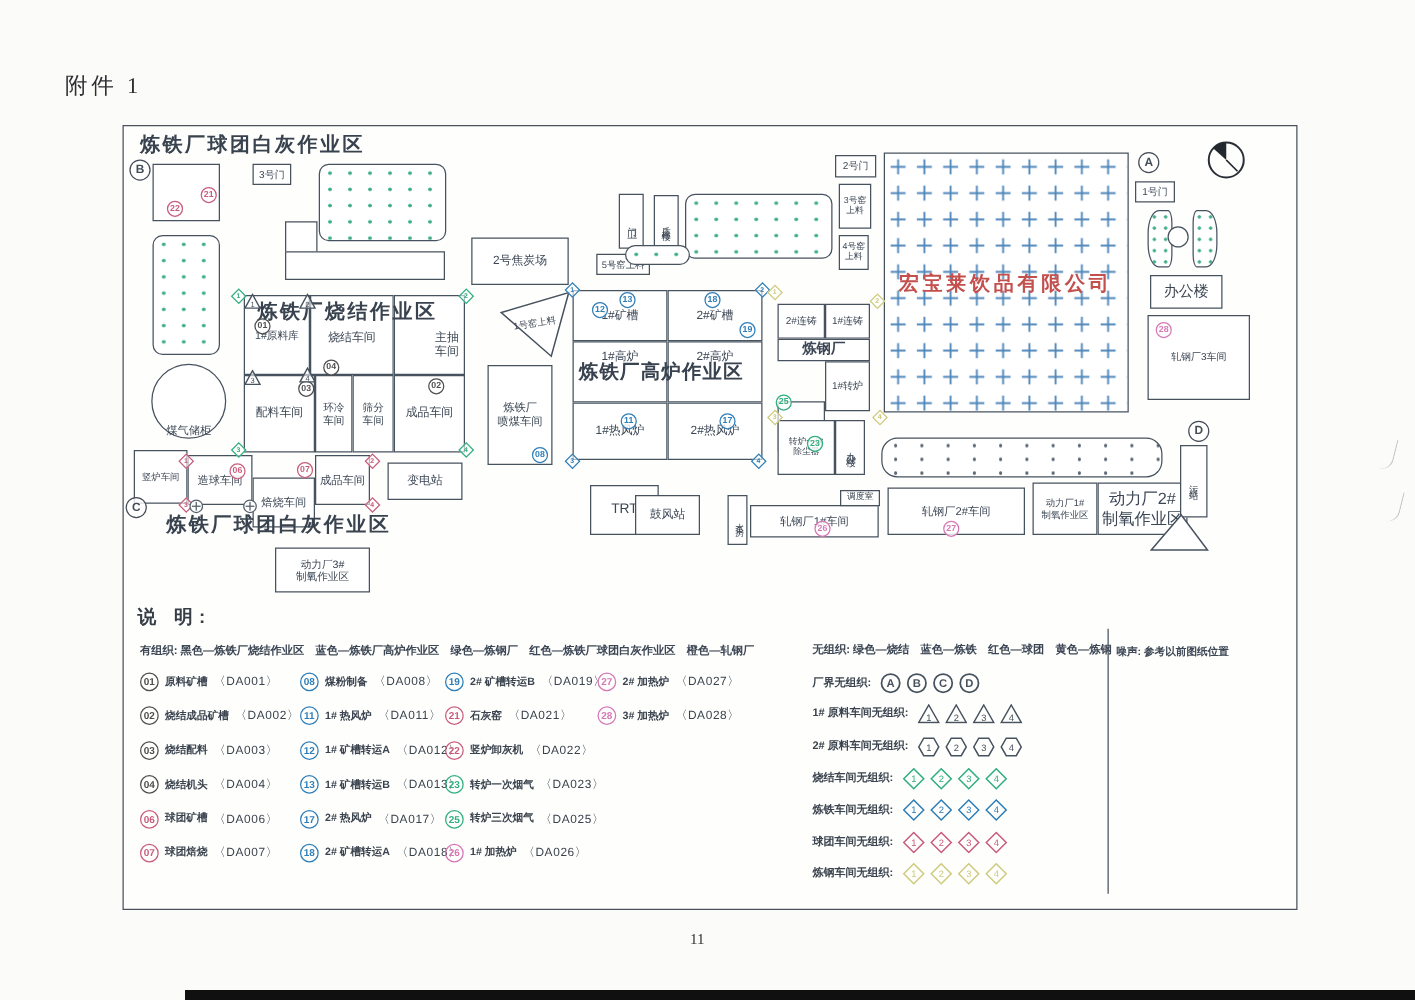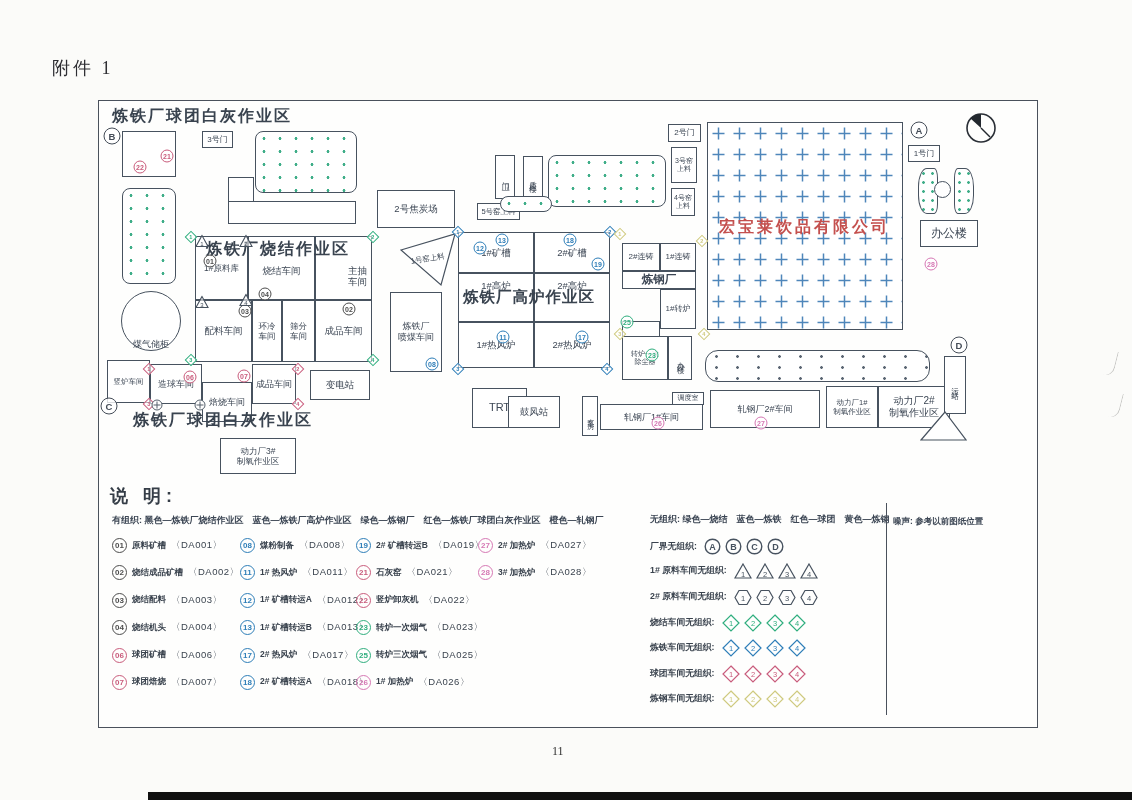--- a/index.html
+++ b/index.html
@@ -25,21 +25,21 @@
   .ltr{position:absolute;width:17px;height:17px;border-radius:50%;border:1.5px solid #444c57;box-sizing:border-box;
        font-size:9.5px;font-weight:700;color:#444c57;display:flex;align-items:center;justify-content:center;
        background:rgba(255,255,255,.8);transform:translate(-50%,-50%);z-index:7;}
   .dia{position:absolute;width:9px;height:9px;border:1.1px solid;box-sizing:border-box;
        transform:translate(-50%,-50%) rotate(45deg);background:rgba(255,255,255,.6);
        display:flex;align-items:center;justify-content:center;z-index:7;}
   .dia span{transform:rotate(-45deg);font-size:5.5px;font-weight:700;}
   .mtri{position:absolute;transform:translate(-50%,-50%);z-index:7;line-height:0;}
   .crs{position:absolute;width:9px;height:9px;border:1px solid #55606c;border-radius:50%;transform:translate(-50%,-50%);z-index:7;
        background:linear-gradient(#55606c,#55606c) center/1px 7px no-repeat,linear-gradient(#55606c,#55606c) center/7px 1px no-repeat,#fff;}
-  .lhead{position:absolute;left:110px;top:484px;font-size:18px;font-weight:700;letter-spacing:5px;color:#353d47;}
+  .lhead{position:absolute;left:110px;top:484px;font-size:15px;font-weight:700;letter-spacing:5px;color:#353d47;}
   .onote{position:absolute;left:112px;top:514px;font-size:9px;font-weight:600;color:#3c4654;white-space:nowrap;}
   .unote{position:absolute;left:650px;top:513px;font-size:9px;font-weight:600;color:#3c4654;white-space:nowrap;}
   .nnote{position:absolute;left:893px;top:515px;width:135px;font-size:8.5px;font-weight:600;color:#3c4654;line-height:1.5;}
   .lcol{position:absolute;z-index:3;}
   .lrow{display:flex;align-items:center;gap:5px;height:15px;margin-bottom:12.4px;white-space:nowrap;}
   .lbadge{width:15px;height:15px;border-radius:50%;border:1.4px solid;box-sizing:border-box;font-size:8px;font-weight:700;
           display:flex;align-items:center;justify-content:center;flex:0 0 auto;}
   .lname{font-size:8.5px;font-weight:700;color:#3a434e;}
   .lcode{font-size:9.5px;color:#3a434e;letter-spacing:.5px;}
   .urow{position:absolute;display:flex;align-items:center;gap:4px;white-space:nowrap;z-index:3;}
@@ -171,21 +171,21 @@
       <div class="bld" style="left: 672px; top: 392px; width: 32px; height: 13px; font-size: 7px;">
         <span>调度室</span>
       </div>
       <div class="bld" style="left: 710px; top: 390px; width: 110px; height: 38px; font-size: 9px;">
         <span>轧钢厂2#车间</span>
       </div>
       <div class="bld trees" style="left: 705px; top: 350px; width: 225px; height: 32px;"></div>
       <div class="bld" style="left: 826px; top: 386px; width: 52px; height: 42px; font-size: 7.5px;">
         <span><span>动力厂1#</span><br><span>制氧作业区</span></span>
       </div>
-      <div class="bld" style="left: 878px; top: 386px; width: 72px; height: 42px; font-size: 10px;">
+      <div class="bld" style="left: 878px; top: 386px; width: 72px; height: 42px; font-size: 13px;">
         <span><span>动力厂2#</span><br><span>制氧作业区</span></span>
       </div>
       <div class="bld" style="left: 944px; top: 356px; width: 22px; height: 58px; font-size: 7.5px;">
         <span class="v">污水站</span>
       </div>
       <div class="ktri" style="left: 920px; top: 410px;"><svg width="48" height="32">
           <polygon points="1,30 25,2 46,30" fill="#fff" stroke="#47525f" stroke-width="1.2"></polygon>
         </svg></div>
       <div class="bld" style="left: 622px; top: 243px; width: 38px; height: 28px; font-size: 8px;">
         <span>2#连铸</span>
@@ -228,20 +228,23 @@
         </svg>
       </div>
       <div class="bld" style="left: 908px; top: 145px; width: 32px; height: 17px; font-size: 8px;">
         <span>1号门</span>
       </div>
       <div class="bld blobl" style="left: 918px; top: 168px; width: 20px; height: 46px;"></div>
       <div class="bld blobr" style="left: 954px; top: 168px; width: 20px; height: 46px;"></div>
       <div class="bld circle" style="left: 934px; top: 181px; width: 17px; height: 17px;"></div>
       <div class="bld" style="left: 920px; top: 220px; width: 58px; height: 27px; font-size: 12px;">
         <span>办公楼</span>
+      </div>
+      <div class="bld" style="left: 918px; top: 252px; width: 82px; height: 68px; font-size: 8px;">
+        <span>轧钢厂3车间</span>
       </div>
       <div class="bld" style="left: 220px; top: 438px; width: 76px; height: 36px; font-size: 8.5px;">
         <span><span>动力厂3#</span><br><span>制氧作业区</span></span>
       </div>
       <div class="ltr" style="left: 112px; top: 136px;">B</div>
       <div class="ltr" style="left: 109px; top: 406px;">C</div>
       <div class="ltr" style="left: 919px; top: 130px;">A</div>
       <div class="ltr" style="left: 959px; top: 345px;">D</div>
       <div class="mbadge" style="border-color: rgb(77, 77, 77); color: rgb(77, 77, 77); left: 210px; top: 261px;">01</div>
       <div class="mbadge" style="border-color: rgb(77, 77, 77); color: rgb(77, 77, 77); left: 265px; top: 294px;">04</div>

